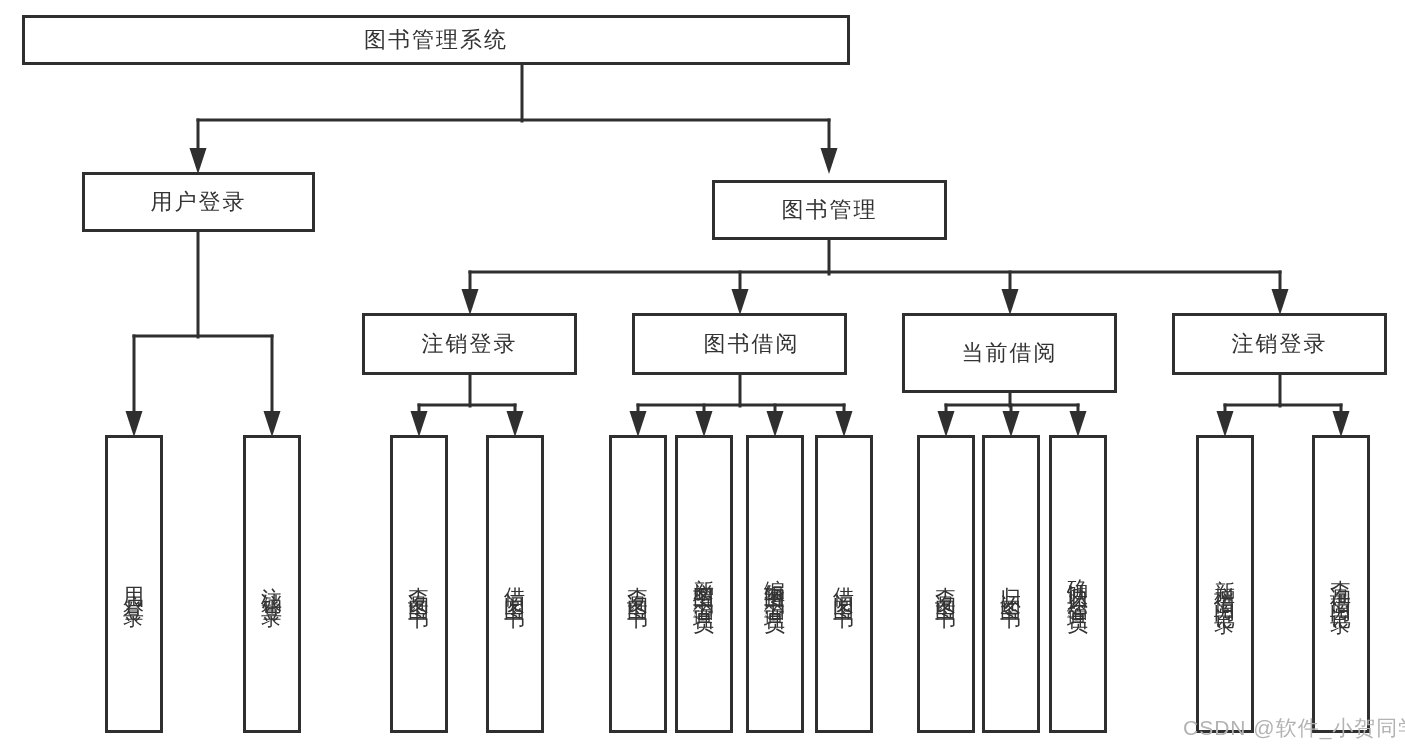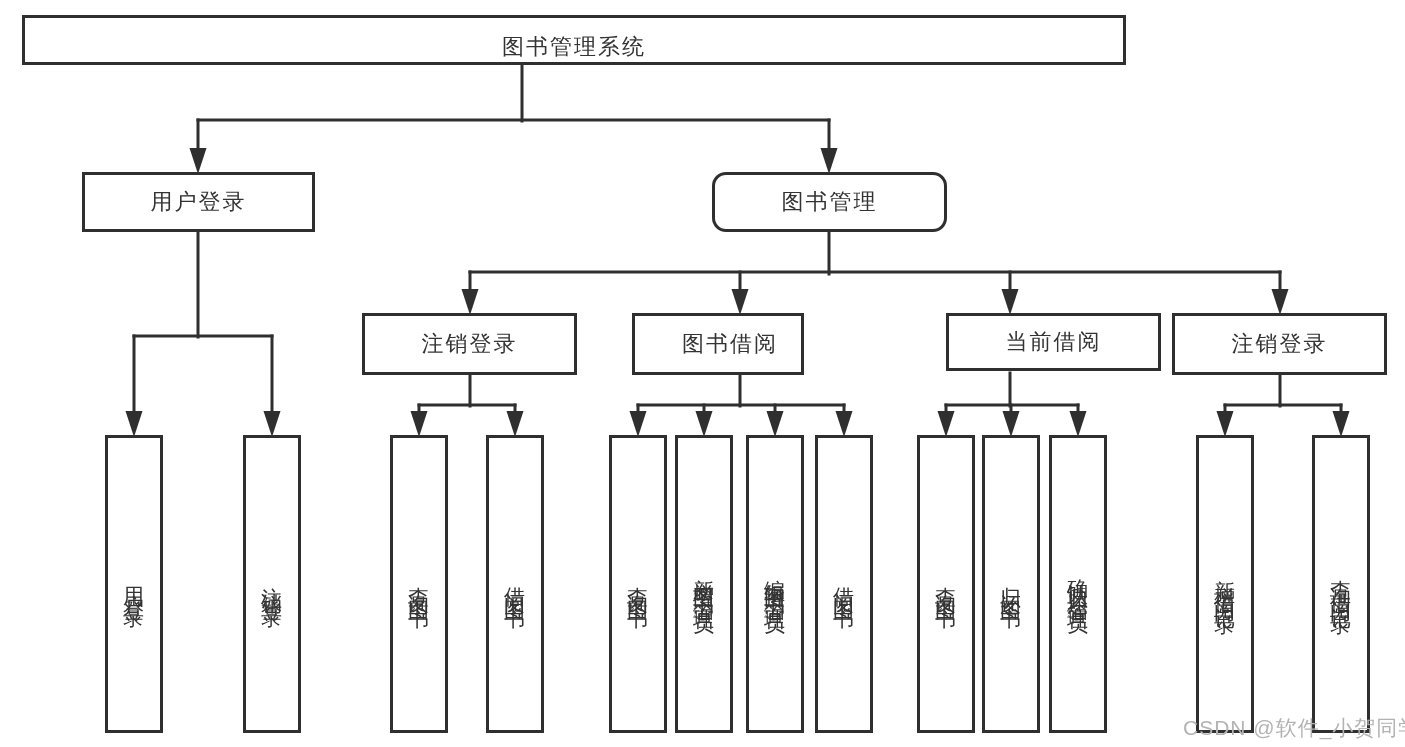--- a/index.html
+++ b/index.html
@@ -118,38 +118,38 @@
     <polygon points="1069.5,411 1086.5,411 1078,437"></polygon>
 
     <line x1="1280" y1="373" x2="1280" y2="406"></line>
     <line x1="1225" y1="405" x2="1341" y2="405"></line>
     <line x1="1225" y1="405" x2="1225" y2="419"></line>
     <line x1="1341" y1="405" x2="1341" y2="419"></line>
     <polygon points="1216.5,411 1233.5,411 1225,437"></polygon>
     <polygon points="1332.5,411 1349.5,411 1341,437"></polygon>
   </svg>
 
-  <div class="node hnode" style="left:22px; top:15px; width:1104px; height:50px;align-items:flex-end;">
+  <div class="node hnode" style="left:22px; top:15px; width:828px; height:50px;">
     <span>图书管理系统</span>
   </div>
 
   <div class="node hnode" style="left:82px; top:172px; width:233px; height:60px;">
     <span>用户登录</span>
   </div>
-  <div class="node hnode" style="left:712px; top:172px; width:235px; height:60px;border-radius:14px;">
+  <div class="node hnode" style="left:712px; top:180px; width:235px; height:60px;">
     <span>图书管理</span>
   </div>
 
   <div class="node hnode" style="left:362px; top:313px; width:215px; height:62px;">
     <span>注销登录</span>
   </div>
-  <div class="node hnode" style="left:632px; top:313px; width:172px; height:62px;padding-left:24px;">
+  <div class="node hnode" style="left:632px; top:313px; width:215px; height:62px;padding-left:24px;">
     <span>图书借阅</span>
   </div>
-  <div class="node hnode" style="left:902px; top:313px; width:215px; height:58px;margin-left:44px;">
+  <div class="node hnode" style="left:902px; top:313px; width:215px; height:80px;">
     <span>当前借阅</span>
   </div>
   <div class="node hnode" style="left:1172px; top:313px; width:215px; height:62px;">
     <span>注销登录</span>
   </div>
 
   <div class="node leaf" style="left:105px;">
     <span class="vtext">用户登录</span>
   </div>
   <div class="node leaf" style="left:243px;">

